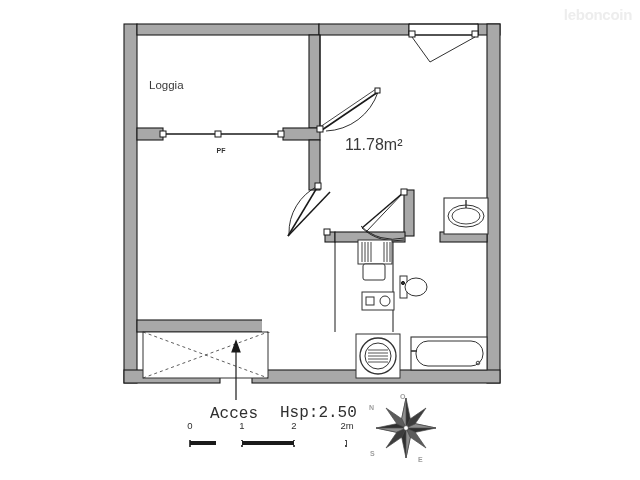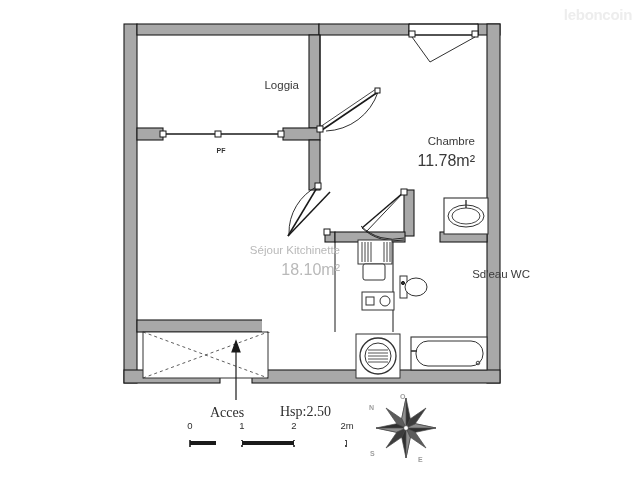--- a/index.html
+++ b/index.html
@@ -34,21 +34,21 @@
     font-family: "Liberation Sans", sans-serif;
     font-size: 15px;
     font-weight: bold;
     letter-spacing: -0.3px;
     color: #ededed;
     user-select: none;
   }
   .room-label {
     position: absolute;
     font-family: "Liberation Sans", sans-serif;
-    text-align: right;
+    text-align: left;
     white-space: nowrap;
     line-height: 1.35;
   }
   .room-label .name {
     display: block;
     font-size: 11.5px;
     color: #3a3a3a;
   }
   .room-label .area {
     display: block;
@@ -69,22 +69,22 @@
     top: 147px;
     width: 30px;
     text-align: center;
     font-size: 7px;
     font-weight: bold;
     color: #333;
     font-family: "Liberation Sans", sans-serif;
   }
   .note {
     position: absolute;
-    font-family: Liberation Serif, serif;
-    font-size: 14px;
+    font-family: Liberation Mono, monospace;
+    font-size: 16px;
     color: #2f2f2f;
     white-space: nowrap;
   }
   #note-acces { left: 210px; top: 405px; }
   #note-hsp { left: 280px; top: 404px; }
   .scale-wrap {
     position: absolute;
     left: 186px;
     top: 420px;
     width: 170px;
@@ -293,31 +293,25 @@
       <circle cx="0" cy="0" r="2.4" fill="#ffffff" stroke="#3a3a3a" stroke-width="0.7"></circle>
     </g>
   </svg>
 
   <div class="room-label" id="label-loggia">
     <span class="name">Loggia</span>
     <span class="area"></span>
   </div>
 
   <div class="room-label" id="label-chambre">
-    <span class="name">Chambre</span>
     <span class="area">11.78m²</span>
   </div>
 
-  <div class="room-label faded" id="label-sejour">
-    <span class="name">Séjour Kitchinette</span>
-    <span class="area">18.10m²</span>
-  </div>
 
   <div class="room-label" id="label-sdeau">
-    <span class="name">Sd'eau WC</span>
   </div>
 
   <div class="pf-label">PF</div>
 
   <div class="note" id="note-acces">Acces</div>
   <div class="note" id="note-hsp">Hsp:2.50</div>
 
   <div class="scale-wrap">
     <div class="scale-ticklabels">
       <span style="left:4px">0</span>

